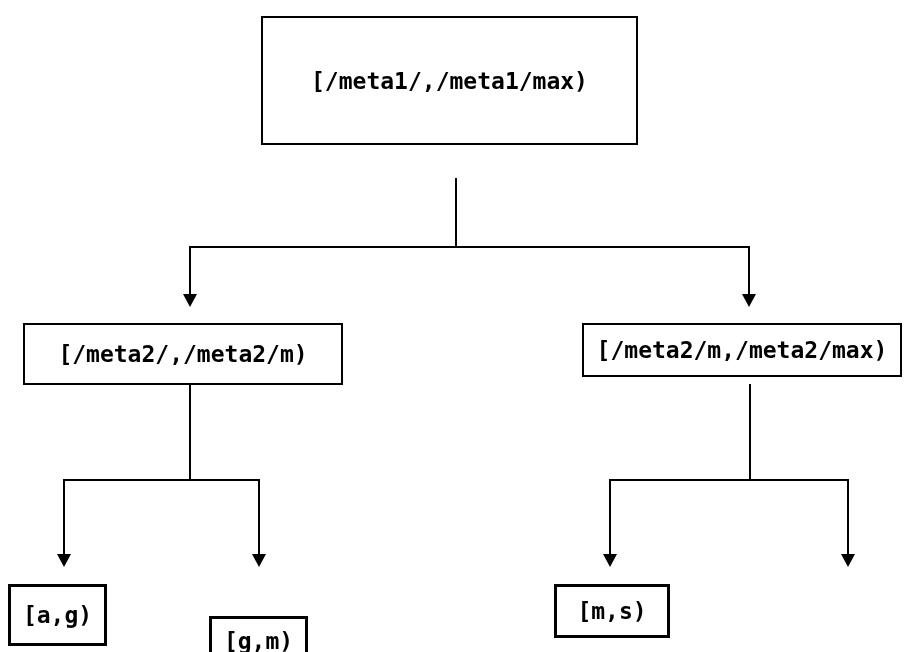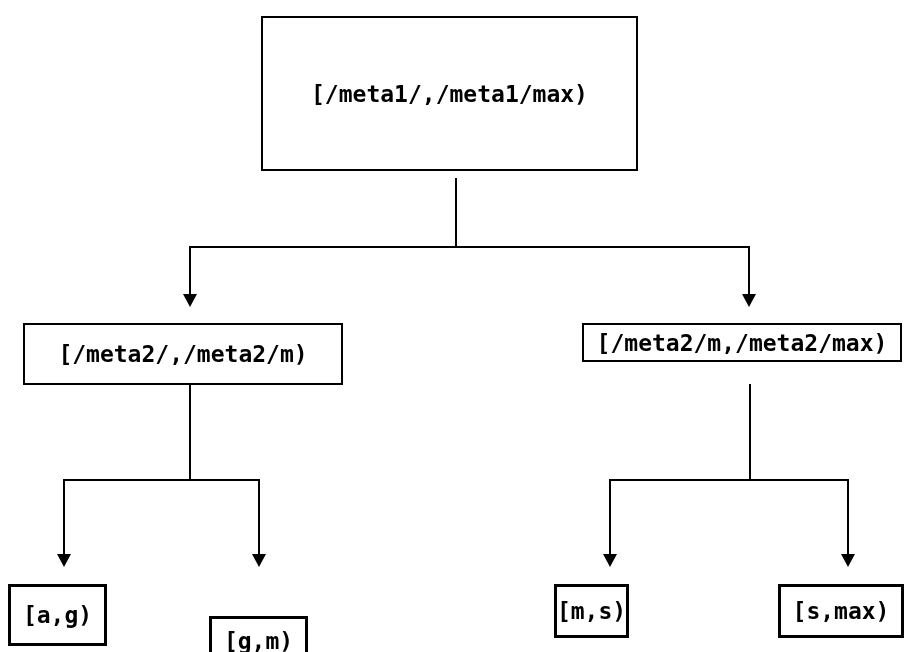--- a/index.html
+++ b/index.html
@@ -31,26 +31,26 @@
     align-items: center;
     justify-content: center;
     font-size: 23px;
     font-weight: bold;
     color: #000000;
     white-space: nowrap;
   }
   .node.leaf {
     border-width: 3px;
   }
-  #node-root  { left: 261px; top: 16px;  width: 377px; height: 155px; text-align: right; }
+  #node-root  { left: 261px; top: 16px;  width: 377px; height: 129px; text-align: right; }
   #node-mid-left  { left: 23px;  top: 323px; width: 320px; height: 62px; }
-  #node-mid-right { left: 582px; top: 323px; width: 320px; height: 39px; }
+  #node-mid-right { left: 582px; top: 323px; width: 320px; height: 54px; }
   #node-leaf-0 { left: 8px;   top: 584px; width: 99px;  height: 62px; }
   #node-leaf-1 { left: 203px; top: 616px; width: 99px;  height: 50px; margin-left: 6px; }
-  #node-leaf-2 { left: 554px; top: 584px; width: 75px;  height: 54px; align-items: center; }
+  #node-leaf-2 { left: 554px; top: 584px; width: 116px;  height: 54px; align-items: center; }
   #node-leaf-3 { left: 778px; top: 584px; width: 126px; height: 54px; }
 </style>
 </head>
 <body>
 
 <div class="canvas">
 
   <svg class="connectors" viewBox="0 0 912 652" xmlns="http://www.w3.org/2000/svg">
 
     <line x1="456" y1="178" x2="456" y2="248" stroke="#000000" stroke-width="2"></line>
@@ -92,17 +92,14 @@
   </div>
 
   <div class="node leaf" id="node-leaf-1">
     <span>[g,m)</span>
   </div>
 
   <div class="node leaf" id="node-leaf-2">
     <span>[m,s)</span>
   </div>
 
-  <div class="node leaf" id="node-leaf-3">
-    <span>[s,max)</span>
-  </div>
 
 </div>
 
 </body></html>

